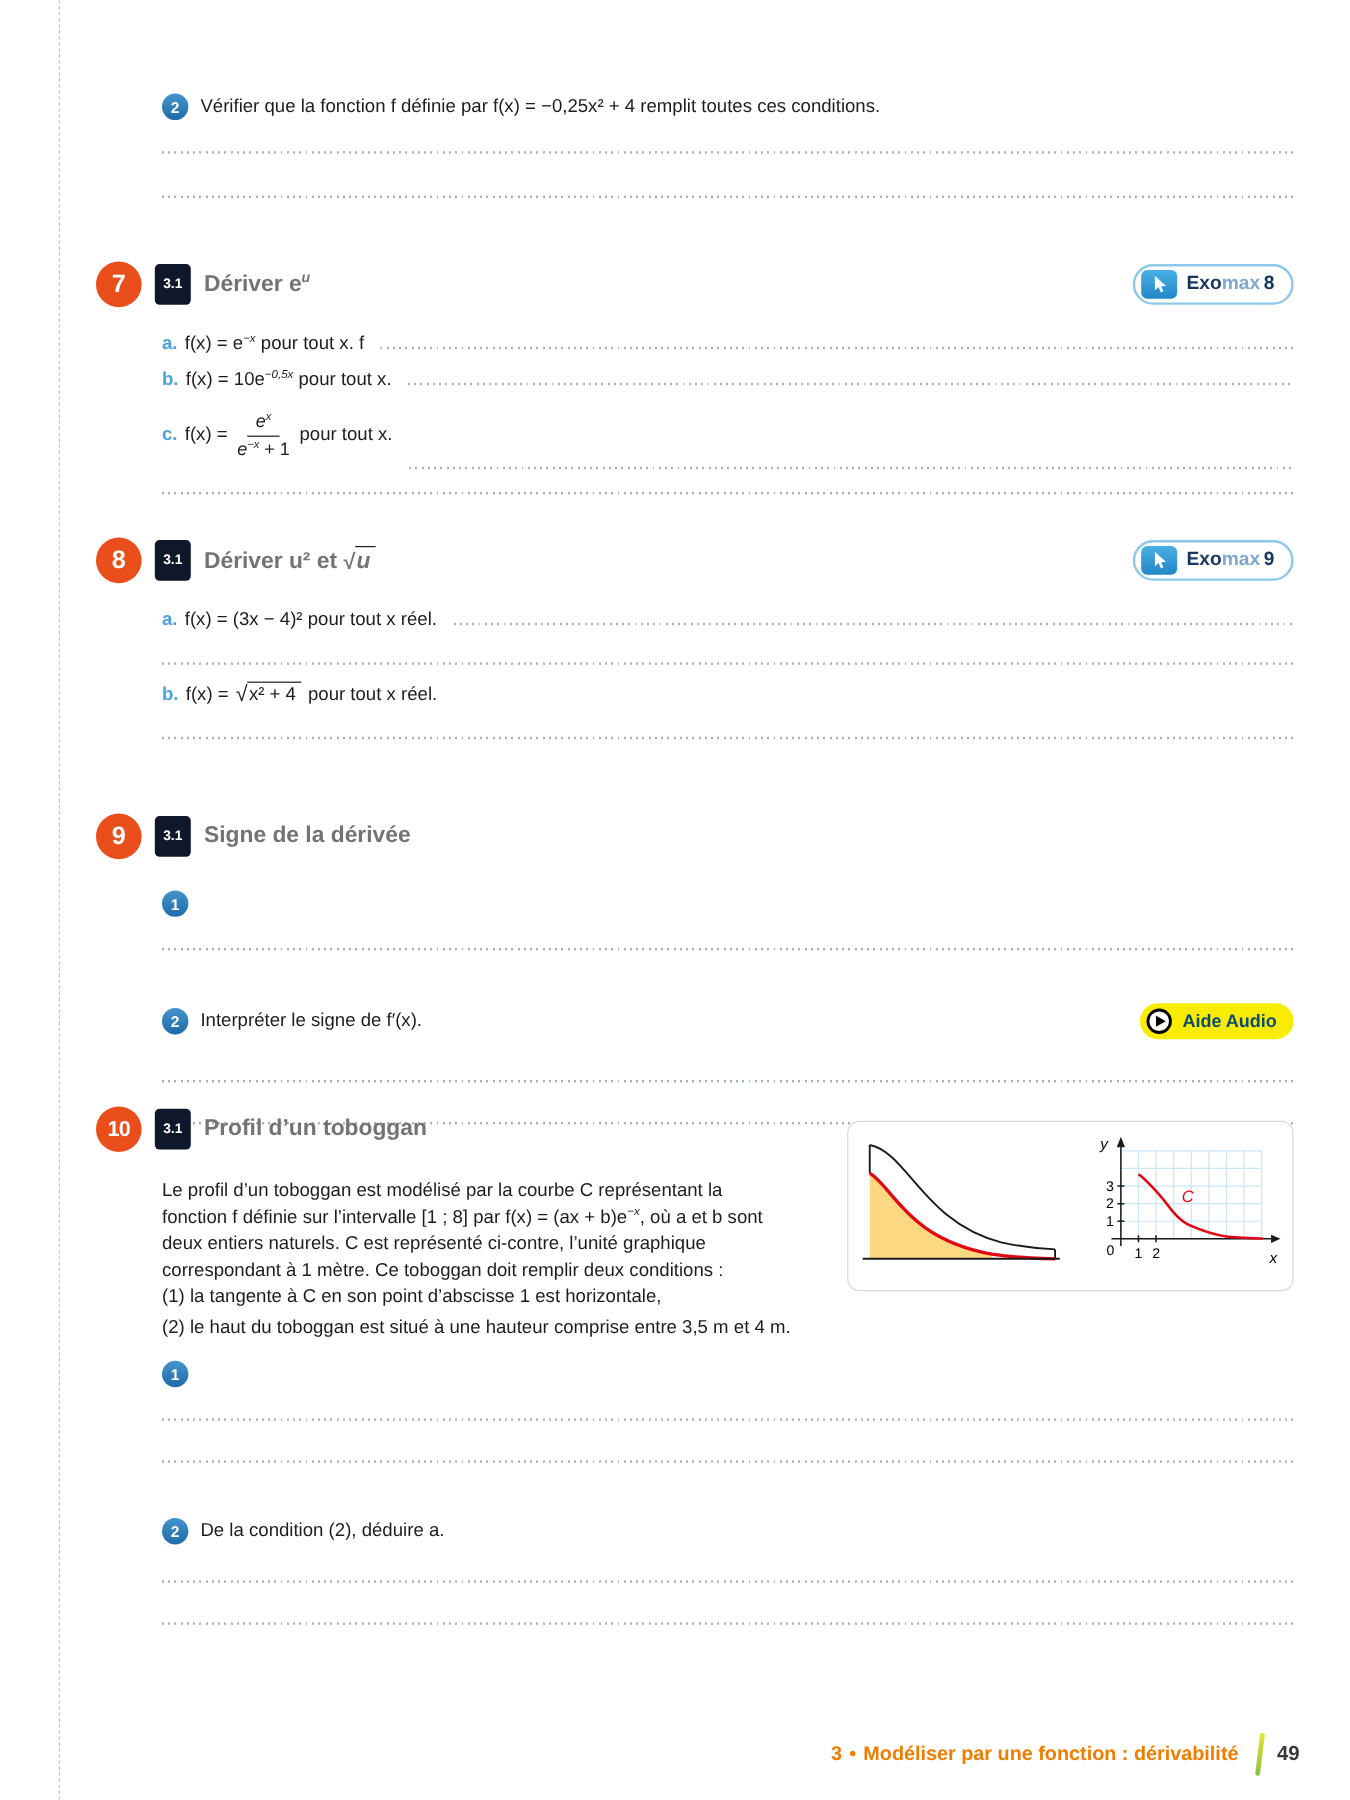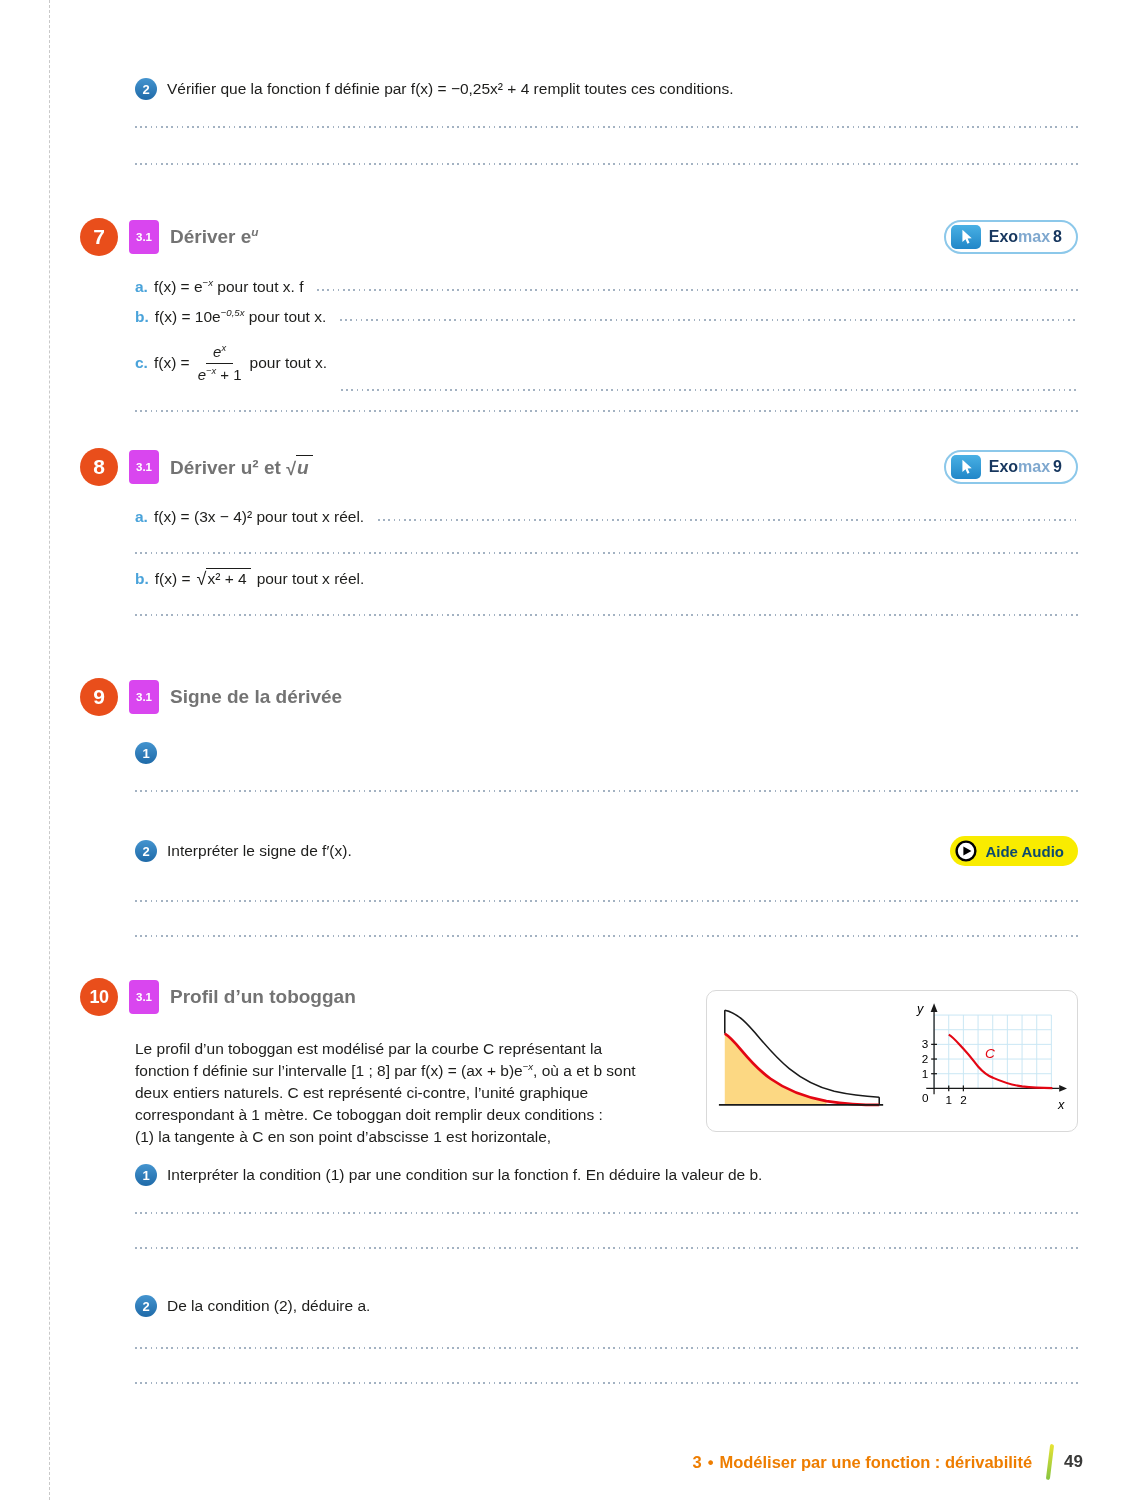--- a/index.html
+++ b/index.html
@@ -16,21 +16,21 @@
 
   
   .exhead { display:flex; align-items:center; gap:11px; }
   .exnum {
     width:38px; height:38px; border-radius:50%; background:#e94e1b; color:#fff;
     font-weight:bold; font-size:21px; display:flex; align-items:center; justify-content:center;
     flex:0 0 38px;
   }
   .exnum.two { font-size:18px; letter-spacing:-0.5px; }
   .badge {
-    background:#d946ef; color:#fff; font-weight:bold; font-size:11.5px;
+    background:#0f172a; color:#fff; font-weight:bold; font-size:11.5px;
     padding:10px 7px; border-radius:4px; line-height:1.3;
   }
   .extitle { font-size:19px; font-weight:bold; color:#737373; }
   .extitle sup { font-size:0.62em; font-style:italic; }
 
   
   .q { display:flex; align-items:flex-start; gap:10px; }
   .qnum {
     width:22px; height:22px; border-radius:50%;
     background:linear-gradient(#4494cf,#1f6aa8); color:#fff;
@@ -202,21 +202,21 @@
             <polygon points="8.6,6.8 16,11 8.6,15.2" fill="#000000"></polygon>
           </svg>
           <span class="audio-label">Aide Audio</span>
         </div>
       </div>
       <div class="dl" style="margin-top:34px;"></div>
       <div class="dl" style="margin-top:33px;"></div>
     </div>
   </div>
 
-  <div class="sec" style="top:978px;">
+  <div class="sec" style="top:922px;">
     <div class="exhead">
       <div class="exnum two">10</div>
       <span class="badge">3.1</span>
       <span class="extitle">Profil d’un toboggan</span>
     </div>
 
     <div class="figure">
       <svg width="178" height="120" viewBox="0 0 178 120">
         <path d="M10,32 C30,44 42,88 114,101 L114,105 L10,105 Z" fill="#fcd883" stroke="none"></path>
         <path d="M10,8 C42,14 56,74 122,91 C142,95.5 158,96.5 168,97" fill="none" stroke="#1a1a1a" stroke-width="1.6"></path>
@@ -265,24 +265,24 @@
         <text x="172" y="113" font-size="13" text-anchor="middle" font-style="italic">x</text>
         <text x="94" y="61" font-size="14" fill="#e30613" font-style="italic" font-family="Liberation Serif, DejaVu Serif, serif">C</text>
       </svg>
     </div>
 
     <div class="body">
       <div class="ex10-text" style="margin-top:22px;">
         <span>Le profil d’un toboggan est modélisé par la courbe C représentant la fonction f définie sur l’intervalle [1 ; 8] par f(x) = (ax + b)e</span><sup class="exp">−x</sup><span>, où a et b sont deux entiers naturels. C est représenté ci-contre, l’unité graphique correspondant à 1 mètre. Ce toboggan doit remplir deux conditions :</span>
       </div>
       <div class="ex10-text cond">(1) la tangente à C en son point d’abscisse 1 est horizontale,</div>
+      <div class="cond" style="margin-top:4px;">(2) le haut du toboggan est situé à une hauteur comprise entre 3,5 m et 4 m.</div>
 
       <div class="q" style="margin-top:16px;">
         <div class="qnum">1</div>
-        <div class="qtext">Interpréter la condition (1) par une condition sur la fonction f. En déduire la valeur de b.</div>
       </div>
       <div class="dl" style="margin-top:26px;"></div>
       <div class="dl" style="margin-top:33px;"></div>
 
       <div class="q" style="margin-top:46px;">
         <div class="qnum">2</div>
         <div class="qtext">De la condition (2), déduire a.</div>
       </div>
       <div class="dl" style="margin-top:30px;"></div>
       <div class="dl" style="margin-top:33px;"></div>

